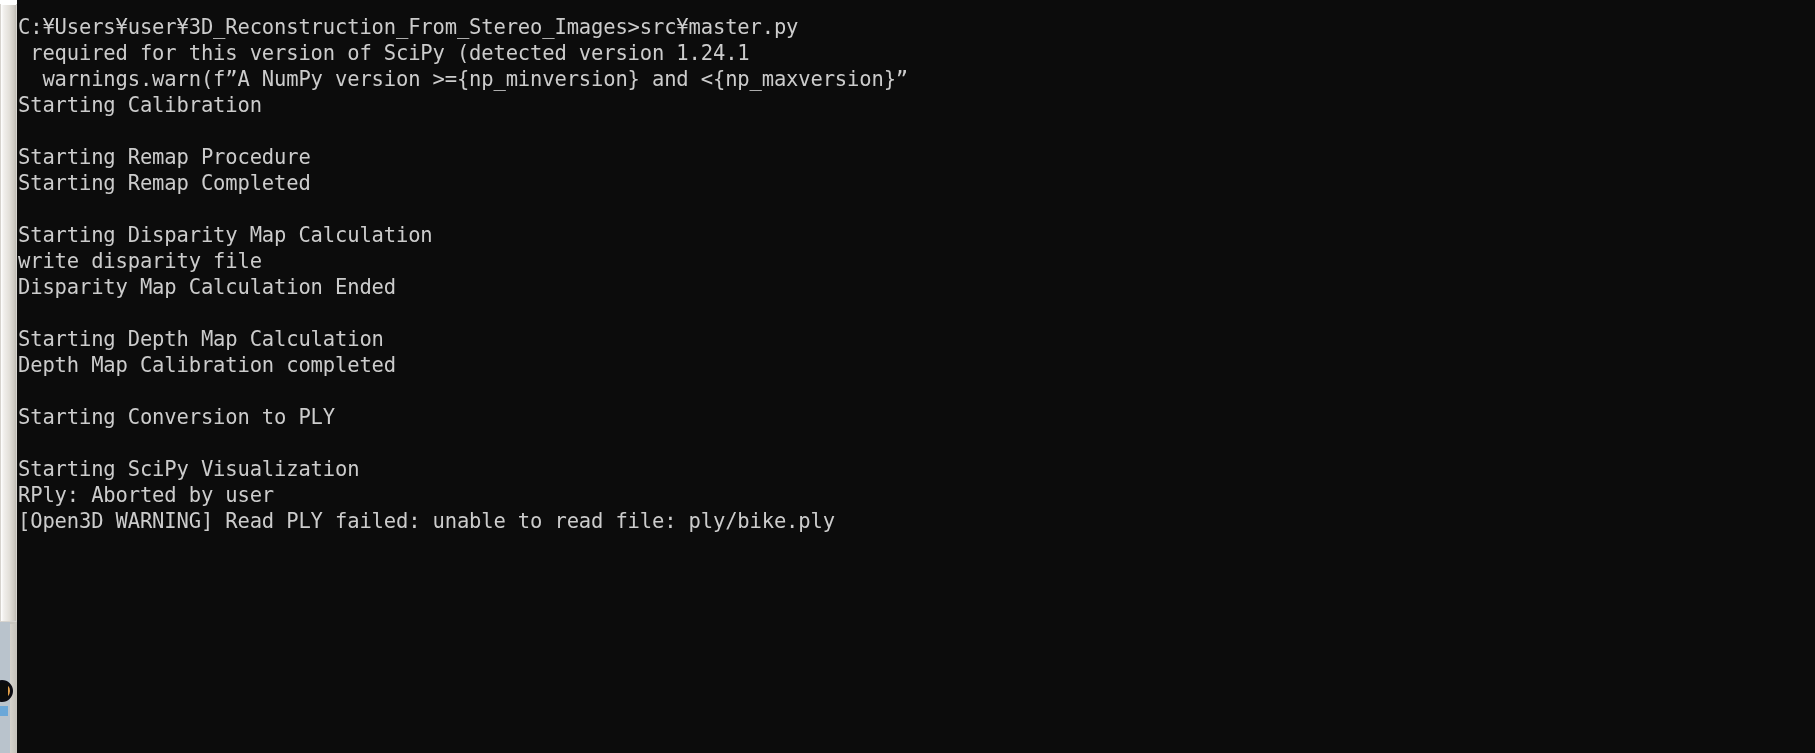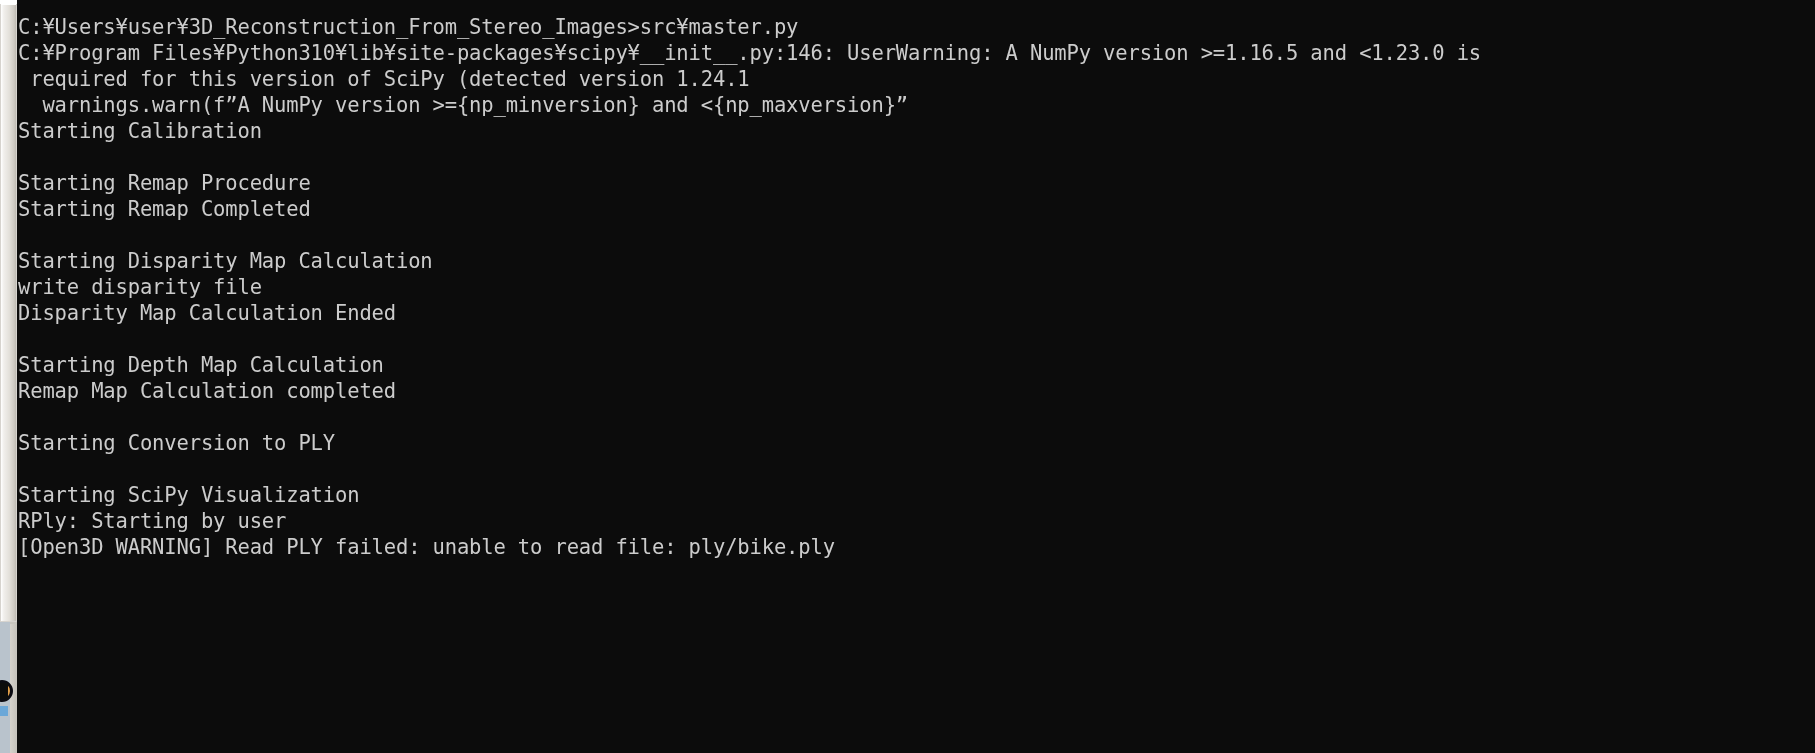--- a/index.html
+++ b/index.html
@@ -146,35 +146,34 @@
     <div id="scrollbar-lower-highlight"></div>
   </div>
 
   <div id="background-window-sliver"></div>
   <div id="taskbar-icon"></div>
   <div id="taskbar-icon-inner"></div>
   <div id="sliver-accent"></div>
 
   <div id="console-output">
       <div class="console-line">C:¥Users¥user¥3D_Reconstruction_From_Stereo_Images&gt;src¥master.py</div>
-      <div class="console-line">C:¥Program Files¥Python310¥lib¥site-packages¥scipy¥__init__.py:146: UserWarning: A NumPy version &gt;=1.16.5 and &lt;1.23.0 is</div>
       <div class="console-line"> required for this version of SciPy (detected version 1.24.1</div>
       <div class="console-line">  warnings.warn(f”A NumPy version &gt;={np_minversion} and &lt;{np_maxversion}”</div>
       <div class="console-line">Starting Calibration</div>
       <div class="console-line blank"> </div>
       <div class="console-line">Starting Remap Procedure</div>
       <div class="console-line">Starting Remap Completed</div>
       <div class="console-line blank"> </div>
       <div class="console-line">Starting Disparity Map Calculation</div>
       <div class="console-line">write disparity file</div>
       <div class="console-line">Disparity Map Calculation Ended</div>
       <div class="console-line blank"> </div>
       <div class="console-line">Starting Depth Map Calculation</div>
-      <div class="console-line">Remap Map Calculation completed</div>
+      <div class="console-line">Depth Map Calibration completed</div>
       <div class="console-line blank"> </div>
       <div class="console-line">Starting Conversion to PLY</div>
       <div class="console-line blank"> </div>
       <div class="console-line">Starting SciPy Visualization</div>
-      <div class="console-line">RPly: Starting by user</div>
+      <div class="console-line">RPly: Aborted by user</div>
       <div class="console-line">[Open3D WARNING] Read PLY failed: unable to read file: ply/bike.ply</div>
     </div>
 
 </div>
 
 </body></html>

